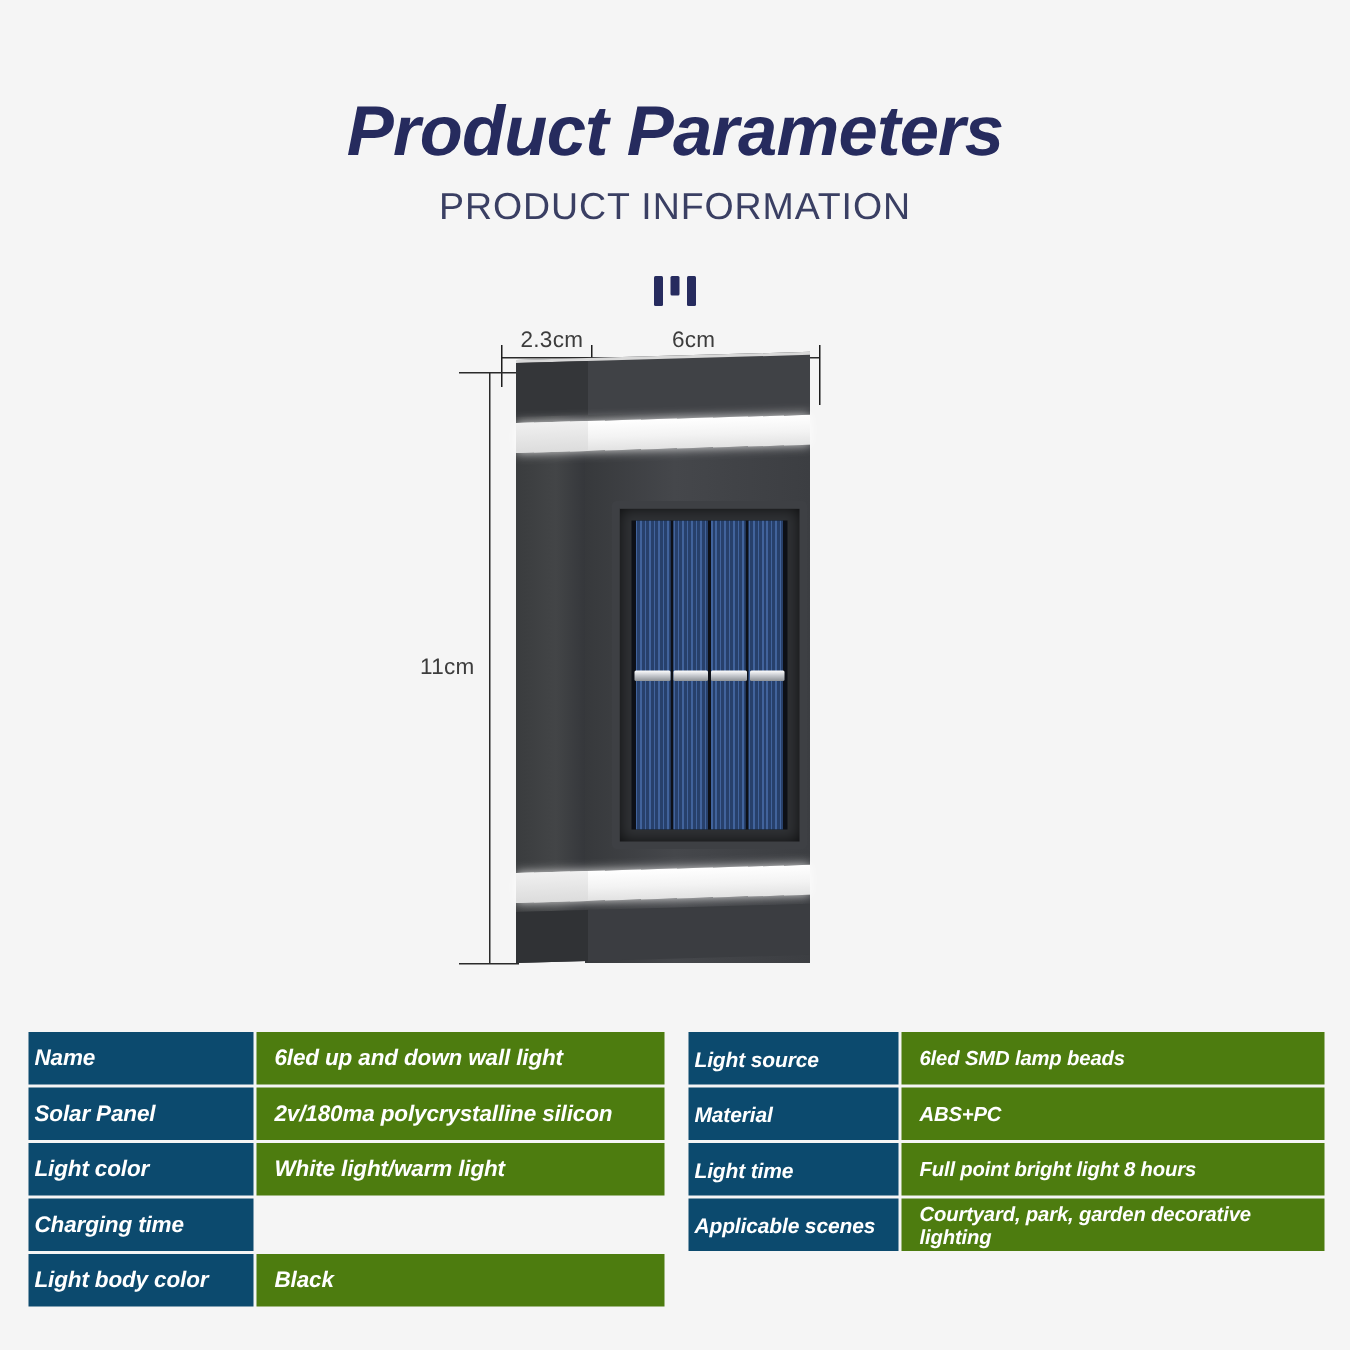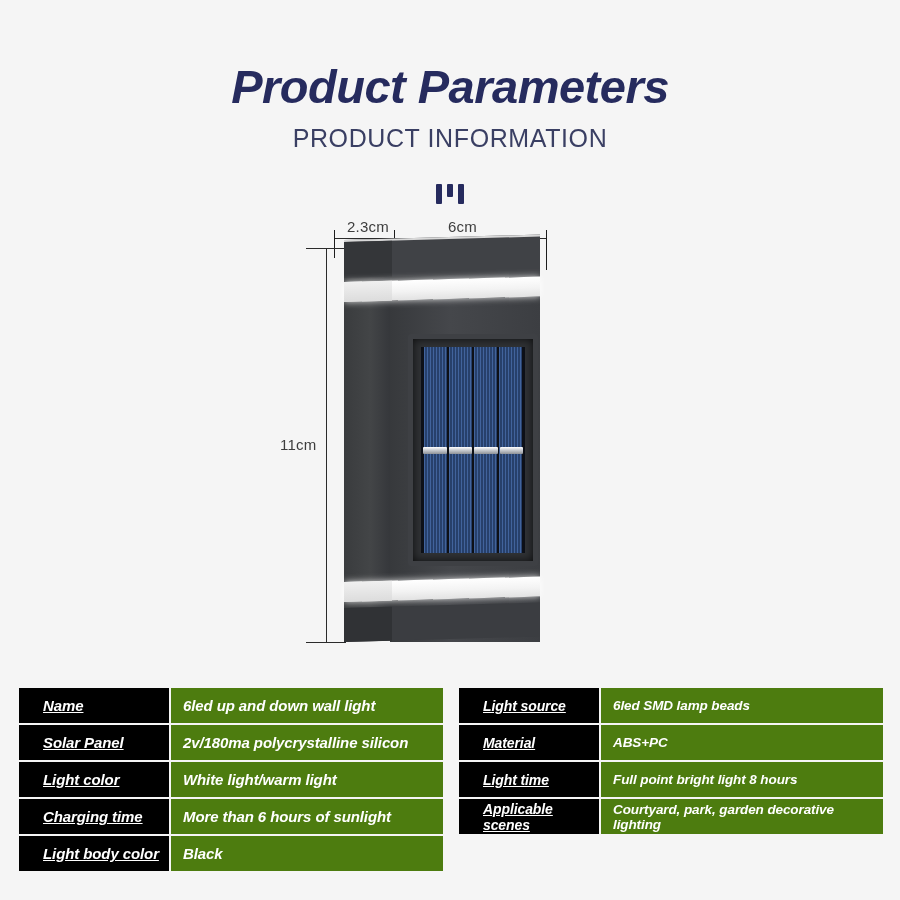--- a/index.html
+++ b/index.html
@@ -230,31 +230,30 @@
     flex-direction: column;
     gap: 2px;
   }
   .spec-row {
     display: flex;
     gap: 2px;
     height: 35px;
   }
   .spec-key {
     flex: 0 0 150px;
-    background: #000000;
+    background: #0c4a6e;
     color: #ffffff;
     font-size: 15px;
     font-weight: bold;
     font-style: italic;
     display: flex;
     align-items: center;
-    padding-left: 24px;
+    padding-left: 4px;
     box-sizing: border-box;
     letter-spacing: -0.1px;
-    text-decoration: underline;
   }
   .spec-val {
     flex: 1 1 auto;
     background: #4d7c0f;
     color: #ffffff;
     font-size: 15px;
     font-weight: bold;
     font-style: italic;
     display: flex;
     align-items: center;
@@ -343,21 +342,20 @@
     <div class="spec-row">
       <div class="spec-key">Solar Panel</div>
       <div class="spec-val">2v/180ma polycrystalline silicon</div>
     </div>
     <div class="spec-row">
       <div class="spec-key">Light color</div>
       <div class="spec-val">White light/warm light</div>
     </div>
     <div class="spec-row">
       <div class="spec-key">Charging time</div>
-      <div class="spec-val">More than 6 hours of sunlight</div>
     </div>
     <div class="spec-row">
       <div class="spec-key">Light body color</div>
       <div class="spec-val">Black</div>
     </div>
   </div>
 
   <div class="spec-table right">
     <div class="spec-row">
       <div class="spec-key">Light source</div>

